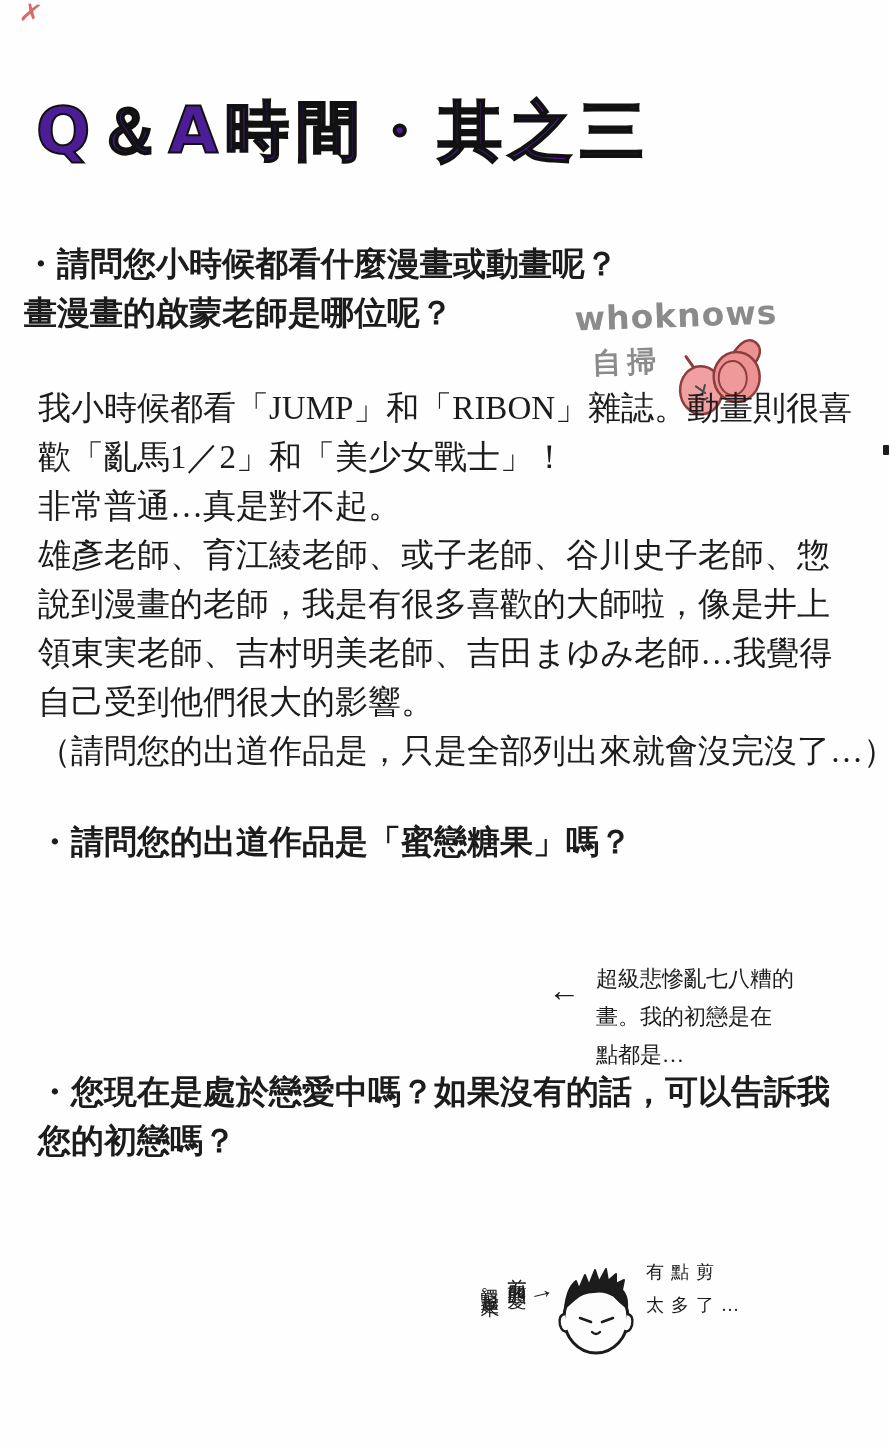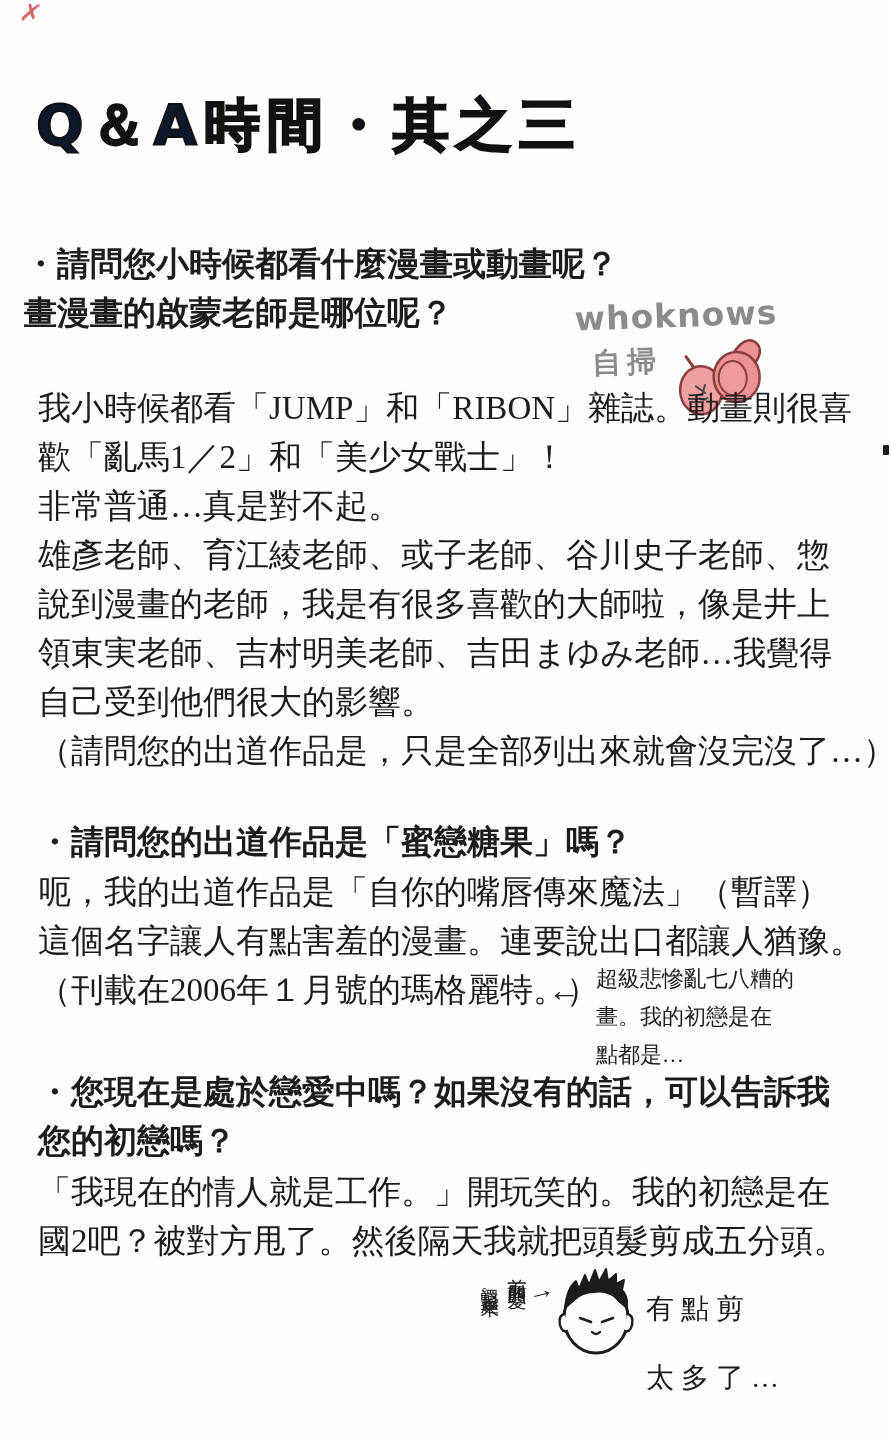--- a/index.html
+++ b/index.html
@@ -8,22 +8,22 @@
     background:#fefefe;overflow:hidden;color:#1c1c1c;
     font-family:"Liberation Serif","DejaVu Serif",serif;
   }
   .abs{position:absolute;white-space:nowrap;}
   
   .corner-scribble{left:20px;top:-2px;font-size:26px;color:#cf4545;opacity:.8;
     transform:rotate(12deg);font-family:"DejaVu Sans",sans-serif;font-weight:bold;}
   .edge-mark{left:883px;top:445px;width:6px;height:10px;background:#1c1c1c;border-radius:1px;}
   
   .title{
-    left:36px;top:88px;margin:0;font-size:56px;font-weight:900;letter-spacing:7px;
-    font-family:"DejaVu Sans","Liberation Sans",sans-serif;color:#0f172a;
+    left:36px;top:88px;margin:0;font-size:64px;font-weight:900;letter-spacing:7px;
+    font-family:"DejaVu Sans","Liberation Sans",sans-serif;color:#4c1d95;
     -webkit-text-stroke:2px #111;
   }
   
   .tline{white-space:nowrap;font-size:33px;line-height:49px;height:49px;}
   .qblock .tline{font-weight:bold;}
   .q1{left:24px;top:240px;}
   .a1{left:38px;top:384px;}
   .q2{left:38px;top:818px;}
   .a2{left:38px;top:868px;}
   .q3{left:38px;top:1068px;}
@@ -40,21 +40,21 @@
   .side-note{left:596px;top:960px;}
   .side-note .nline{white-space:nowrap;font-size:22px;line-height:38px;height:38px;}
   
   .v-note{writing-mode:vertical-rl;text-orientation:upright;font-size:19px;
     letter-spacing:3px;line-height:24px;}
   .v-right{left:505px;top:1264px;}
   .v-left{left:478px;top:1274px;}
   .d-arrow{left:528px;top:1276px;font-size:26px;font-weight:bold;transform:rotate(-14deg);}
   .face-svg{left:556px;top:1262px;}
   .d-caption{left:646px;top:1256px;}
-  .d-caption .cline{white-space:nowrap;font-size:28px;line-height:33px;height:33px;letter-spacing:7px;margin-top:36px;}
+  .d-caption .cline{white-space:nowrap;font-size:18px;line-height:33px;height:33px;letter-spacing:7px;}
 </style>
 </head>
 <body>
 
 <div class="page">
 
   <div class="abs corner-scribble">✗</div>
 
   <h1 class="abs title">Q＆A時間・其之三</h1>
 
@@ -86,43 +86,34 @@
     <div class="tline">說到漫畫的老師，我是有很多喜歡的大師啦，像是井上</div>
     <div class="tline">領東実老師、吉村明美老師、吉田まゆみ老師…我覺得</div>
     <div class="tline">自己受到他們很大的影響。</div>
     <div class="tline">（請問您的出道作品是，只是全部列出來就會沒完沒了…）</div>
   </section>
 
   <section class="abs qblock q2">
     <div class="tline">・請問您的出道作品是「蜜戀糖果」嗎？</div>
   </section>
 
-  <section class="abs ablock a2">
-    <div class="tline">呃，我的出道作品是「自你的嘴唇傳來魔法」（暫譯）</div>
-    <div class="tline">這個名字讓人有點害羞的漫畫。連要說出口都讓人猶豫。</div>
-    <div class="tline">（刊載在2006年１月號的瑪格麗特。）</div>
-  </section>
 
   <span class="abs arrow-left">←</span>
 
   <aside class="abs side-note">
     <div class="nline">超級悲慘亂七八糟的</div>
     <div class="nline">畫。我的初戀是在</div>
     <div class="nline">點都是…</div>
   </aside>
 
   <section class="abs qblock q3">
     <div class="tline">・您現在是處於戀愛中嗎？如果沒有的話，可以告訴我</div>
     <div class="tline">您的初戀嗎？</div>
   </section>
 
-  <section class="abs ablock a3">
-    <div class="tline">「我現在的情人就是工作。」開玩笑的。我的初戀是在</div>
-    <div class="tline">國2吧？被對方甩了。然後隔天我就把頭髮剪成五分頭。</div>
-  </section>
 
   <div class="abs v-note v-right">前面的頭髮</div>
   <div class="abs v-note v-left">還豎起來。</div>
   <span class="abs d-arrow">→</span>
 
   <svg class="abs face-svg" width="80" height="96" viewBox="0 0 80 96">
     <ellipse cx="40" cy="56" rx="32" ry="35" fill="#fdfdfd" stroke="#1c1c1c" stroke-width="3"></ellipse>
     <path d="M9 52 q -7 1 -5 11 q 2 8 8 6" fill="#fdfdfd" stroke="#1c1c1c" stroke-width="2.5"></path>
     <path d="M71 52 q 7 1 5 11 q -2 8 -8 6" fill="#fdfdfd" stroke="#1c1c1c" stroke-width="2.5"></path>
     <path d="M9 46 Q 11 26 20 19 L 23 27 L 29 13 L 33 23 L 39 8 L 43 20 L 50 7 L 52 19 L 60 12 L 60 22 L 68 18 L 66 28 Q 72 34 71 46 L 64 40 L 58 34 Q 48 28 38 30 Q 26 30 18 38 Z" fill="#1c1c1c" stroke="#1c1c1c" stroke-width="2" stroke-linejoin="round"></path>

